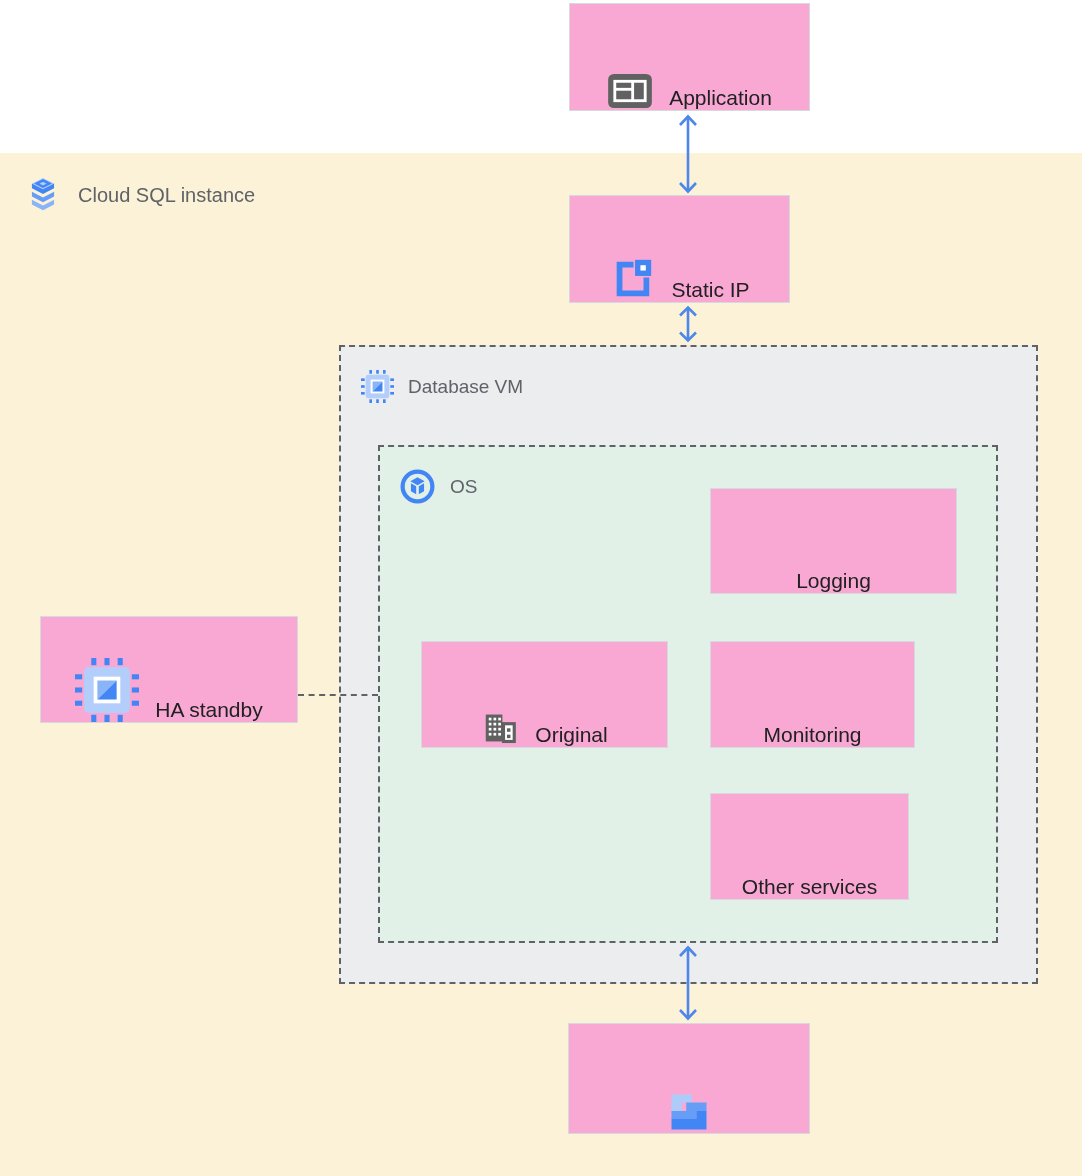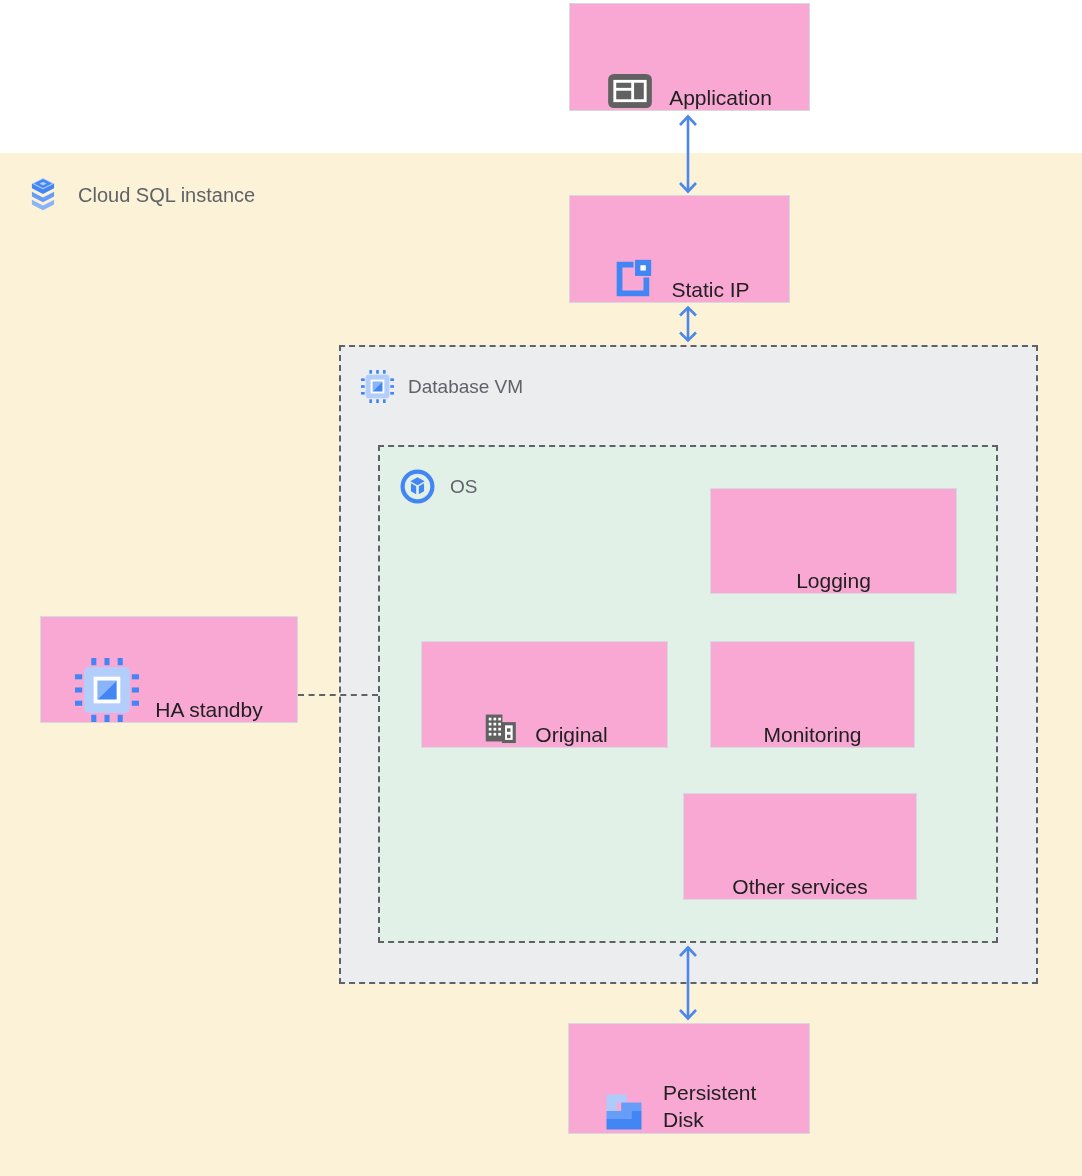--- a/index.html
+++ b/index.html
@@ -164,21 +164,21 @@
       <rect x="16.4" y="16.2" width="2.2" height="2.2" fill="#616161"></rect>
     </svg>
   </span>
   <span class="lbl">Original</span>
 </div>
 
 <div class="card text-only" style="left:710px;top:641px;width:205px;height:107px;">
   <span class="lbl">Monitoring</span>
 </div>
 
-<div class="card text-only" style="left:683px;top:793px;width:234px;height:107px;">
+<div class="card text-only" style="left:710px;top:793px;width:199px;height:107px;">
   <span class="lbl">Other services</span>
 </div>
 
 <div class="card" style="left:40px;top:616px;width:258px;height:107px;">
   <span class="icon">
     <svg width="64" height="64" viewBox="0 0 24 24">
       <g fill="#4285f4">
         <rect x="6.1" y="0" width="1.9" height="2.7"></rect>
           <rect x="11.05" y="0" width="1.9" height="2.7"></rect>
           <rect x="16" y="0" width="1.9" height="2.7"></rect>
@@ -212,14 +212,13 @@
 </div>
 
 <div class="card" style="left:568px;top:1023px;width:242px;height:111px;">
   <span class="icon">
     <svg width="42" height="42" viewBox="0 0 24 24">
       <path d="M2,2 H13.6 V6.6 H7.8 V11.4 H2 Z" fill="#aecbfa"></path>
       <path d="M10.4,6.6 H22 V11.4 H16.2 V16 H2 V11.4 H10.4 Z" fill="#669df6"></path>
       <path d="M16.2,11.4 H22 V22 H2 V16 H16.2 Z" fill="#4285f4"></path>
     </svg>
   </span>
-  <span class="lbl-wrap">Persistent Disk</span>
 </div>
 
 </body></html>

